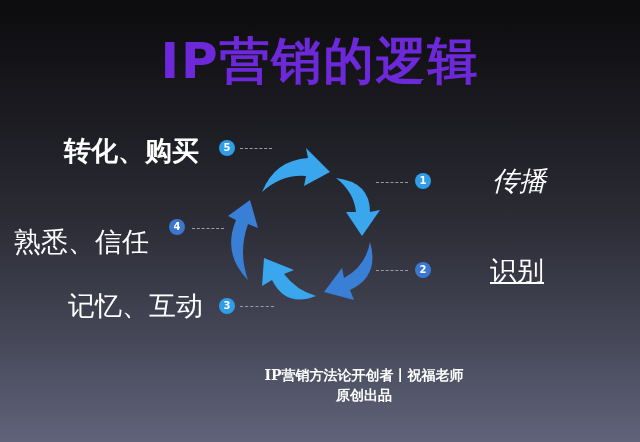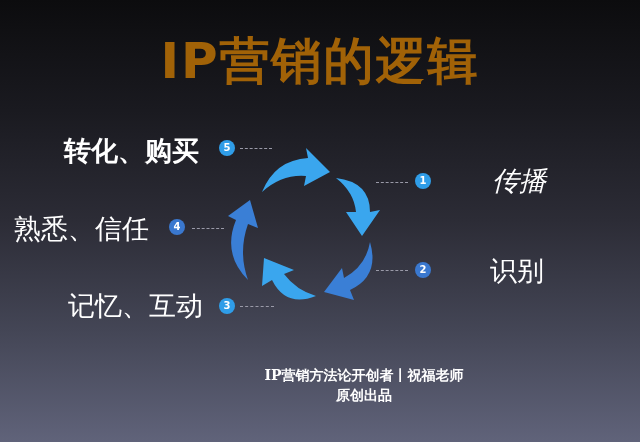--- a/index.html
+++ b/index.html
@@ -4,21 +4,21 @@
 <style>
   html, body { margin:0; padding:0; }
   body {
     width:640px; height:442px; overflow:hidden;
     background: linear-gradient(180deg, #0c0c0e 0%, #1a1a20 25%, #2c2c36 50%, #444656 75%, #60637a 100%);
     font-family: "DejaVu Sans", sans-serif;
     position:relative;
   }
   .title {
     position:absolute; left:0; width:640px; top:28px; text-align:center;
-    color:#a16207; font-weight:bold; font-size:50px; letter-spacing:2px;
+    color:#6d28d9; font-weight:bold; font-size:50px; letter-spacing:2px;
     font-family: "DejaVu Sans", sans-serif;
   }
   .label {
     position:absolute; color:#ffffff; font-size:27px; white-space:nowrap;
     font-family: "DejaVu Sans", sans-serif;
   }
   .badge {
     position:absolute; width:16px; height:16px; border-radius:50%;
     color:#fff; font-size:10px; font-weight:bold; text-align:center; line-height:16px;
     font-family: "DejaVu Sans", sans-serif;
@@ -50,29 +50,29 @@
 
   <path d="M28 150 Q2 124 16 90 L8 86 L30 70 L38 98 L28 94 Q18 122 28 150 Z" fill="#3a7fd6"></path>
 </svg>
 
 <div class="dash" style="left:376px; top:182px; width:32px;"></div>
 <div class="badge" style="left:415px; top:173px; background:#2f9de8;">1</div>
 <div class="label" style="left:492px; top:163px;font-style:italic;">传播</div>
 
 <div class="dash" style="left:376px; top:270px; width:32px;"></div>
 <div class="badge" style="left:415px; top:262px; background:#3a78cf;">2</div>
-<div class="label" style="left:490px; top:253px;">识别</div>
+<div class="label" style="left:490px; top:253px;text-decoration:underline;">识别</div>
 
 <div class="dash" style="left:240px; top:306px; width:34px;"></div>
 <div class="badge" style="left:219px; top:298px; background:#2f9de8;">3</div>
 <div class="label" style="left:68px; top:288px;">记忆、互动</div>
 
 <div class="dash" style="left:192px; top:228px; width:32px;"></div>
 <div class="badge" style="left:169px; top:219px; background:#3a78cf;">4</div>
-<div class="label" style="left:14px; top:211px;">熟悉、信任</div>
+<div class="label" style="left:14px; top:224px;">熟悉、信任</div>
 
 <div class="dash" style="left:240px; top:148px; width:32px;"></div>
 <div class="badge" style="left:219px; top:140px; background:#2f9de8;">5</div>
 <div class="label" style="left:64px; top:133px;font-weight:bold;">转化、购买</div>
 
 <div class="footer" style="top:365px;margin-left:44px;">
   <div>IP营销方法论开创者丨祝福老师</div>
   <div>原创出品</div>
 </div>
 

